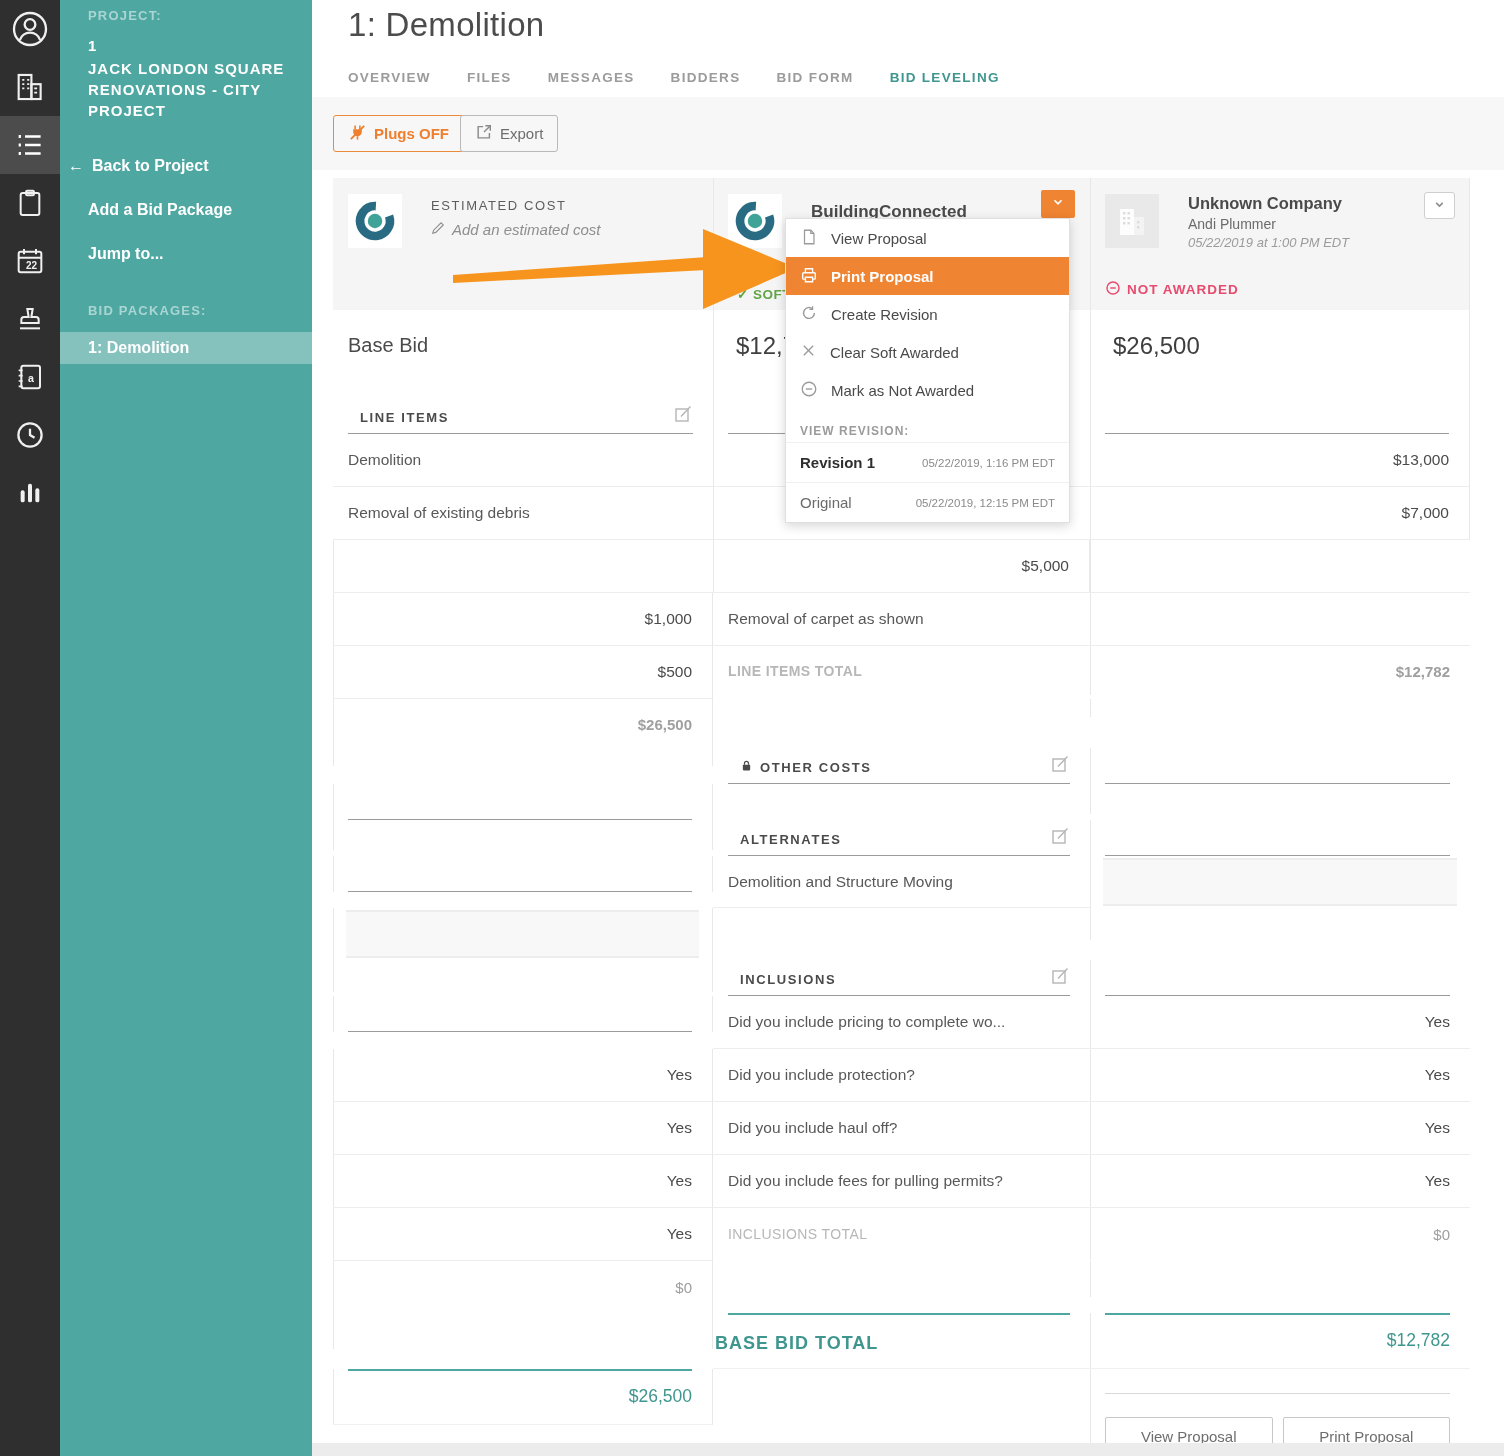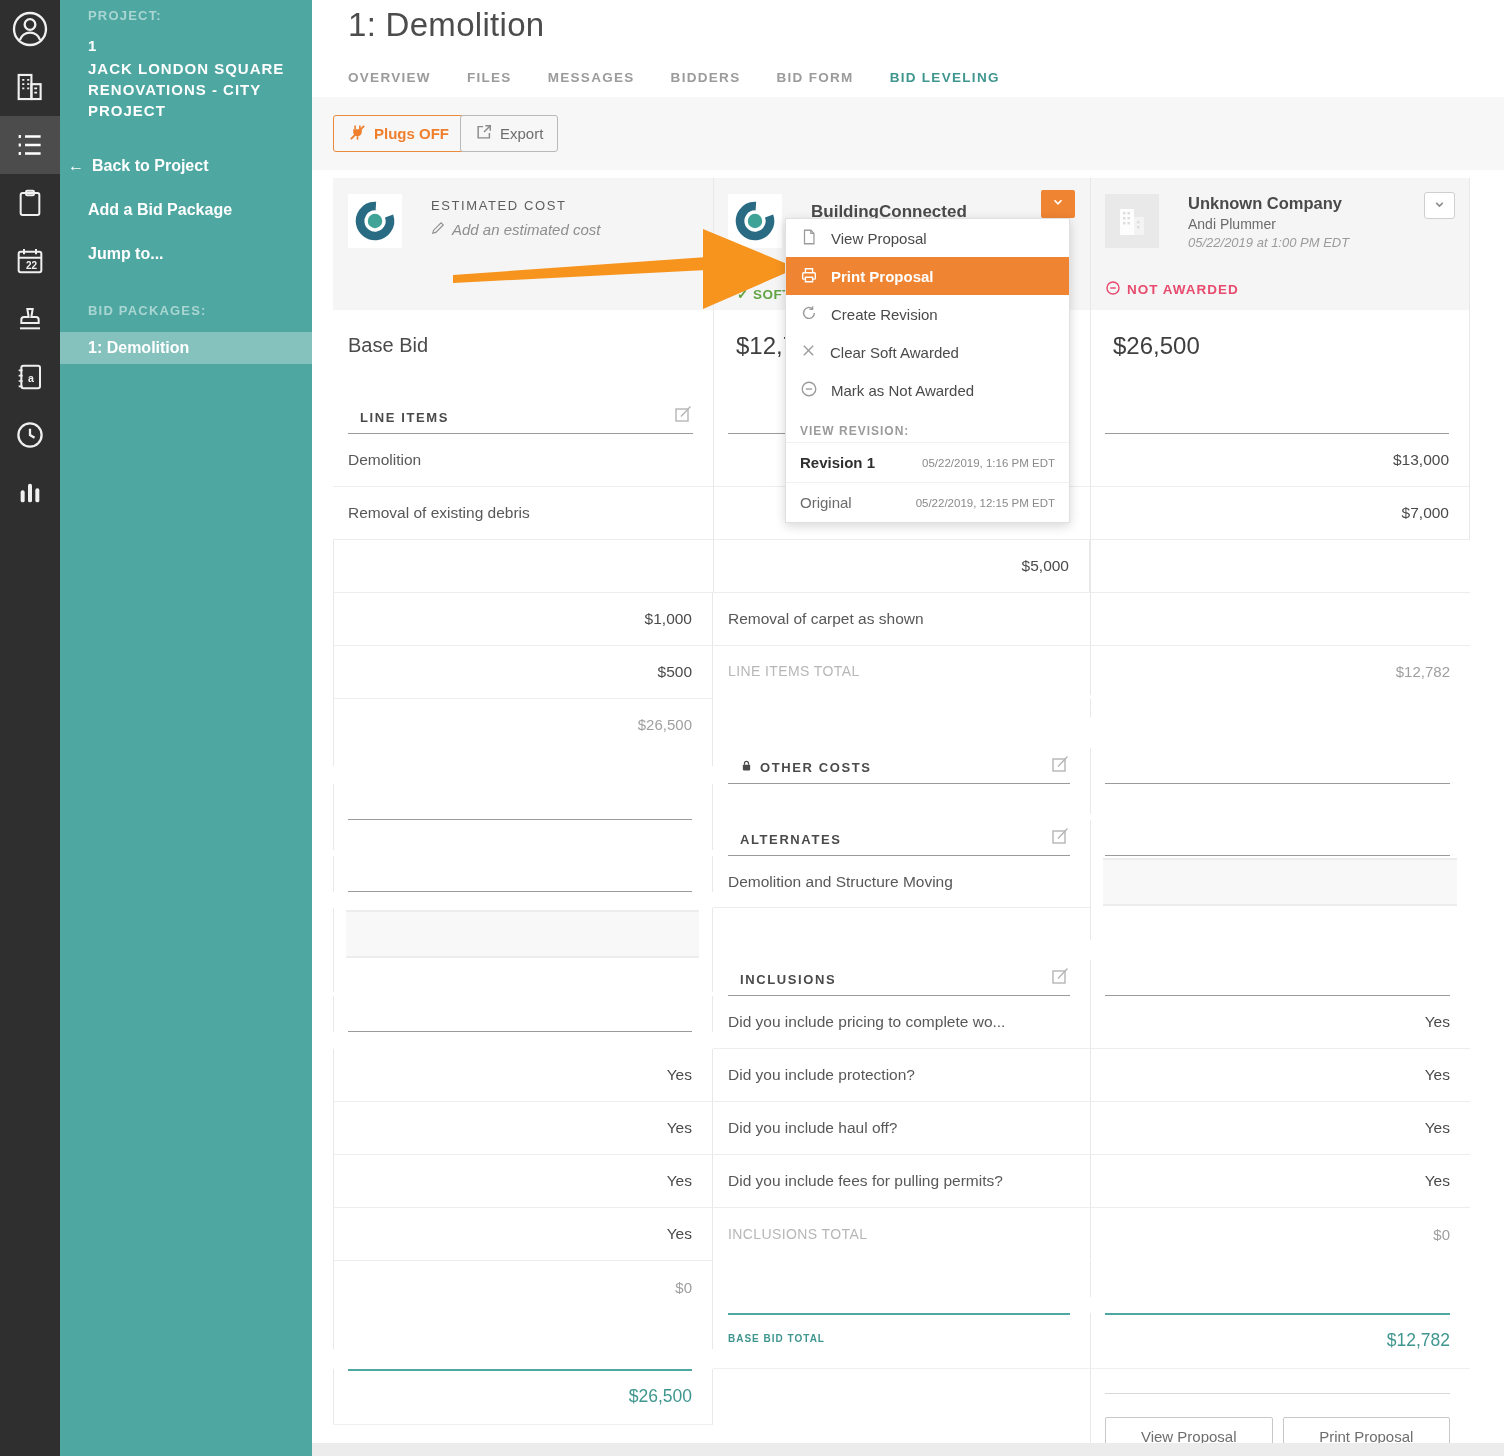--- a/index.html
+++ b/index.html
@@ -38,21 +38,21 @@
   #grid { position:absolute; left:21px; top:178px; width:1137px; display:grid; grid-template-columns:380px 377px 380px; }
   .cell { position:relative; background:#fff; }
   .c2, .c3 { box-shadow: inset 1px 0 0 #e8e8e8; }
   .c3 { border-right:1px solid #e8e8e8; }
   
   .r-head { height:132px; background:#f5f5f6; }
   .r-basebid { height:86px; }
   .r-sh { height:38px; }
   .r-sh2 { height:36px; }
   .r-item { height:53px; border-bottom:1px solid #ededed; }
-  .r-tot { height:49px; }
+  .r-tot { height:49px;font-weight:bold; }
   .r-tot2 { height:52px; }
   .r-gap18 { height:18px; } .r-gap30 { height:30px; } .r-gap32 { height:32px; } .r-gap36 { height:36px; }
   .r-alt { height:52px; }
   .r-bbt { height:56px; border-bottom:1px solid #f0f0f0; }
   .r-actions { height:99px; }
 
   .r-sh::after, .r-sh2::after { content:""; position:absolute; left:15px; right:20px; bottom:0; height:1px; background:#9b9b9b; }
   .sh-label { position:absolute; left:15px; bottom:9px; font-size:13px; font-weight:bold; letter-spacing:1.6px; color:#4a4a4a; display:flex; align-items:center; gap:7px;margin-left:12px; }
   .edit-ic { position:absolute; right:20px; bottom:6px; cursor:pointer; }
 
@@ -60,21 +60,21 @@
   .val { position:absolute; right:20px; top:50%; transform:translateY(-50%); font-size:15.5px; color:#4a4a4a; }
   .tot-label { position:absolute; left:15px; top:50%; transform:translateY(-50%); font-size:14px; color:#b7b7b7; letter-spacing:.4px; }
   .tot-val { position:absolute; right:20px; top:50%; transform:translateY(-50%); font-size:15px; color:#9f9f9f; }
 
   .basebid-label { position:absolute; left:15px; top:24px; font-size:20px; color:#4a4a4a; }
   .basebid-val { position:absolute; left:23px; top:22px; font-size:24px; color:#3f3f3f; }
 
   .gray-fill { position:absolute; left:13px; right:13px; top:2px; bottom:2px; background:#f8f8f8; border-top:2px solid #ededed; border-bottom:2px solid #ededed; }
 
   .bbt-rule { position:absolute; left:15px; right:20px; top:0; height:2px; background:#4fa7a2; }
-  .bbt-label { position:absolute; left:15px; top:20px; font-size:10px; font-weight:bold; letter-spacing:1px; color:#3f968f; }
+  .bbt-label { position:absolute; left:2px; top:20px; font-size:18px; font-weight:bold; letter-spacing:1px; color:#3f968f; }
   .bbt-val { position:absolute; right:20px; top:17px; font-size:17.5px; color:#3f968f; }
 
   .actions-rule { position:absolute; left:15px; right:20px; top:24px; height:1px; background:#d9d9d9; }
   .actions-btns { position:absolute; left:15px; right:20px; top:48px; display:flex; gap:10px; }
   .prop-btn { flex:1; height:38px; background:#fff; border:1px solid #c8c8c8; border-radius:2px; color:#6e6e6e; font-size:15px; cursor:pointer; font-family:"Liberation Sans",sans-serif; }
 
   
   .head-inner { display:flex; padding:16px 15px 0 15px; gap:29px; }
   .logo-box { width:54px; height:54px; background:#fff; flex:0 0 54px; display:flex; align-items:center; justify-content:center; }
   .logo-box.gray { background:#e9e9e9; }

